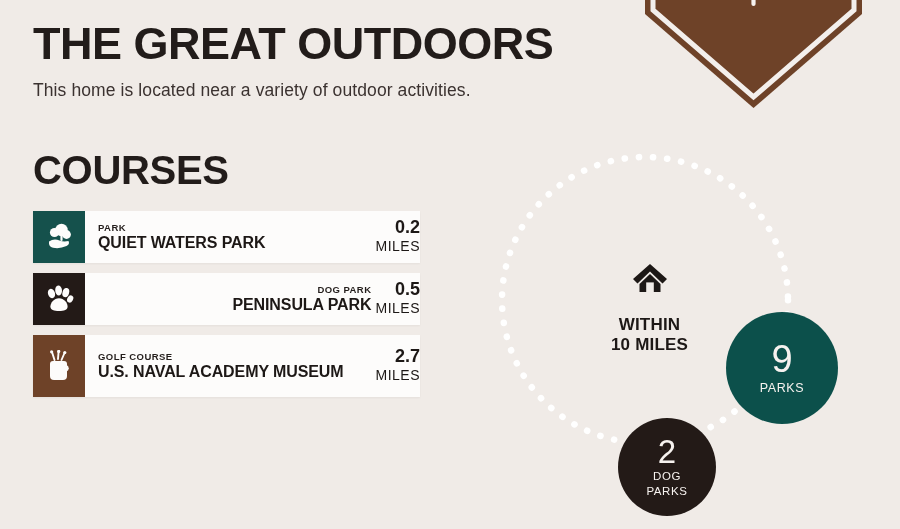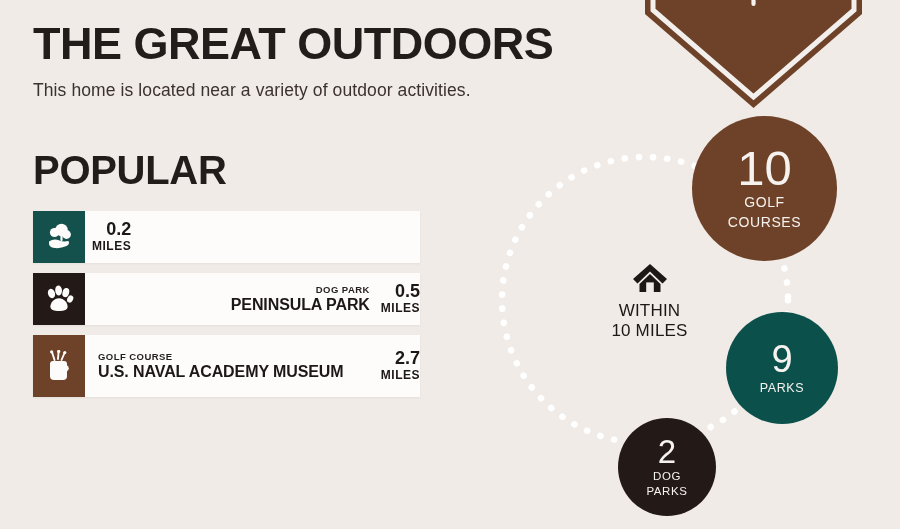--- a/index.html
+++ b/index.html
@@ -50,21 +50,21 @@
   }
   .name{
     font-size:16px;font-weight:bold;letter-spacing:-0.1px;
     color:#1d1816;line-height:1.08;text-transform:uppercase;
   }
   .dist{
     flex:0 0 auto;display:flex;flex-direction:column;
     align-items:flex-end;justify-content:center;
   }
   .dist .num{font-size:18px;font-weight:bold;color:#1d1816;line-height:1.05;}
-  .dist .unit{font-size:12px;font-weight:bold;letter-spacing:0.5px;color:#1d1816;line-height:1.3;margin-left:7px;}
+  .dist .unit{font-size:14px;font-weight:normal;letter-spacing:0.5px;color:#1d1816;line-height:1.3;}
 
   
   .badge{position:absolute;left:645px;top:-92px;width:217px;height:200px;}
   .ring{position:absolute;left:495px;top:150px;width:300px;height:300px;}
 
   .circle{
     position:absolute;border-radius:50%;
     display:flex;flex-direction:column;align-items:center;justify-content:center;
     color:#f6f2ef;text-align:center;
   }
@@ -82,22 +82,22 @@
   #circle-dogparks{left:618px;top:418px;width:98px;height:98px;background:#231a17;}
   #circle-dogparks .cnum{font-size:33px;}
   #circle-dogparks .clabel{font-size:11.5px;margin-top:2px;}
 
   .center-label{
     position:absolute;left:578px;top:262px;width:143px;
     display:flex;flex-direction:column;align-items:center;
   }
   .center-label .house{display:block;}
   .center-label .ctxt{
-    margin-top:7px;text-align:center;color:#1d1816;
-    font-size:17px;font-weight:normal;line-height:1.18;letter-spacing:0.2px;
+    margin-top:21px;text-align:center;color:#1d1816;
+    font-size:17px;font-weight:bold;line-height:1.18;letter-spacing:0.2px;
   }
 </style>
 </head>
 <body>
 
 <div class="stage">
 
   <div class="headline">THE GREAT OUTDOORS</div>
   <div class="subhead">This home is located near a variety of outdoor activities.</div>
 
@@ -111,33 +111,37 @@
         <path d="M0,-27 L11,-36" stroke="#f6f2ef" stroke-width="3.4" stroke-linecap="round" fill="none"></path>
         <circle cx="-12" cy="-43" r="10.5" fill="#f6f2ef"></circle>
         <circle cx="0" cy="-52" r="12" fill="#f6f2ef"></circle>
         <circle cx="12.5" cy="-44" r="10.5" fill="#f6f2ef"></circle>
         <circle cx="-6" cy="-36" r="9.5" fill="#f6f2ef"></circle>
         <circle cx="7" cy="-35" r="9" fill="#f6f2ef"></circle>
       </g>
     </svg>
   </div>
 
-  <div class="popular">POPULAR</div>
+  <div class="popular">COURSES</div>
 
   <div class="list">
 
     <div class="row r1">
       <div class="tile" style="background:#15514c">
         <svg width="30" height="28" viewBox="0 0 30 28">
           <circle cx="17.5" cy="7" r="6.2" fill="#fdfcfb"></circle>
           <circle cx="10.5" cy="9.5" r="4.6" fill="#fdfcfb"></circle>
           <circle cx="22.5" cy="11.5" r="4.4" fill="#fdfcfb"></circle>
           <path d="M17.5 10 L17.5 17" stroke="#fdfcfb" stroke-width="2.2" stroke-linecap="round"></path>
           <path d="M5 18.5 q5 -3.5 10.5 -1 q4 1.8 9 0.6 q1.6 3.4 -2 5 q-7 3 -13.5 1.6 q-4.6 -1 -4 -6.2 z" fill="#fdfcfb"></path>
         </svg>
+      </div>
+      <div class="rowtext">
+        <div class="cat">PARK</div>
+        <div class="name">QUIET WATERS PARK</div>
       </div>
       <div class="dist">
         <div class="num">0.2</div>
         <div class="unit">MILES</div>
       </div>
     </div>
 
     <div class="row r2">
       <div class="tile" style="background:#231a17">
         <svg width="30" height="30" viewBox="0 0 30 30">
@@ -182,25 +186,20 @@
     </div>
 
   </div>
 
   <div class="ring">
     <svg width="300" height="300" viewBox="0 0 300 300">
       <circle cx="150" cy="150" r="143" fill="none" stroke="#ffffff" stroke-width="6.5" stroke-linecap="round" stroke-dasharray="0.2 14"></circle>
     </svg>
   </div>
 
-  <div class="circle" id="circle-golf">
-    <div class="cnum">10</div>
-    <div class="clabel">GOLF</div>
-    <div class="clabel">COURSES</div>
-  </div>
 
   <div class="circle" id="circle-parks">
     <div class="cnum">9</div>
     <div class="clabel">PARKS</div>
   </div>
 
   <div class="circle" id="circle-dogparks">
     <div class="cnum">2</div>
     <div class="clabel">DOG</div>
     <div class="clabel">PARKS</div>

